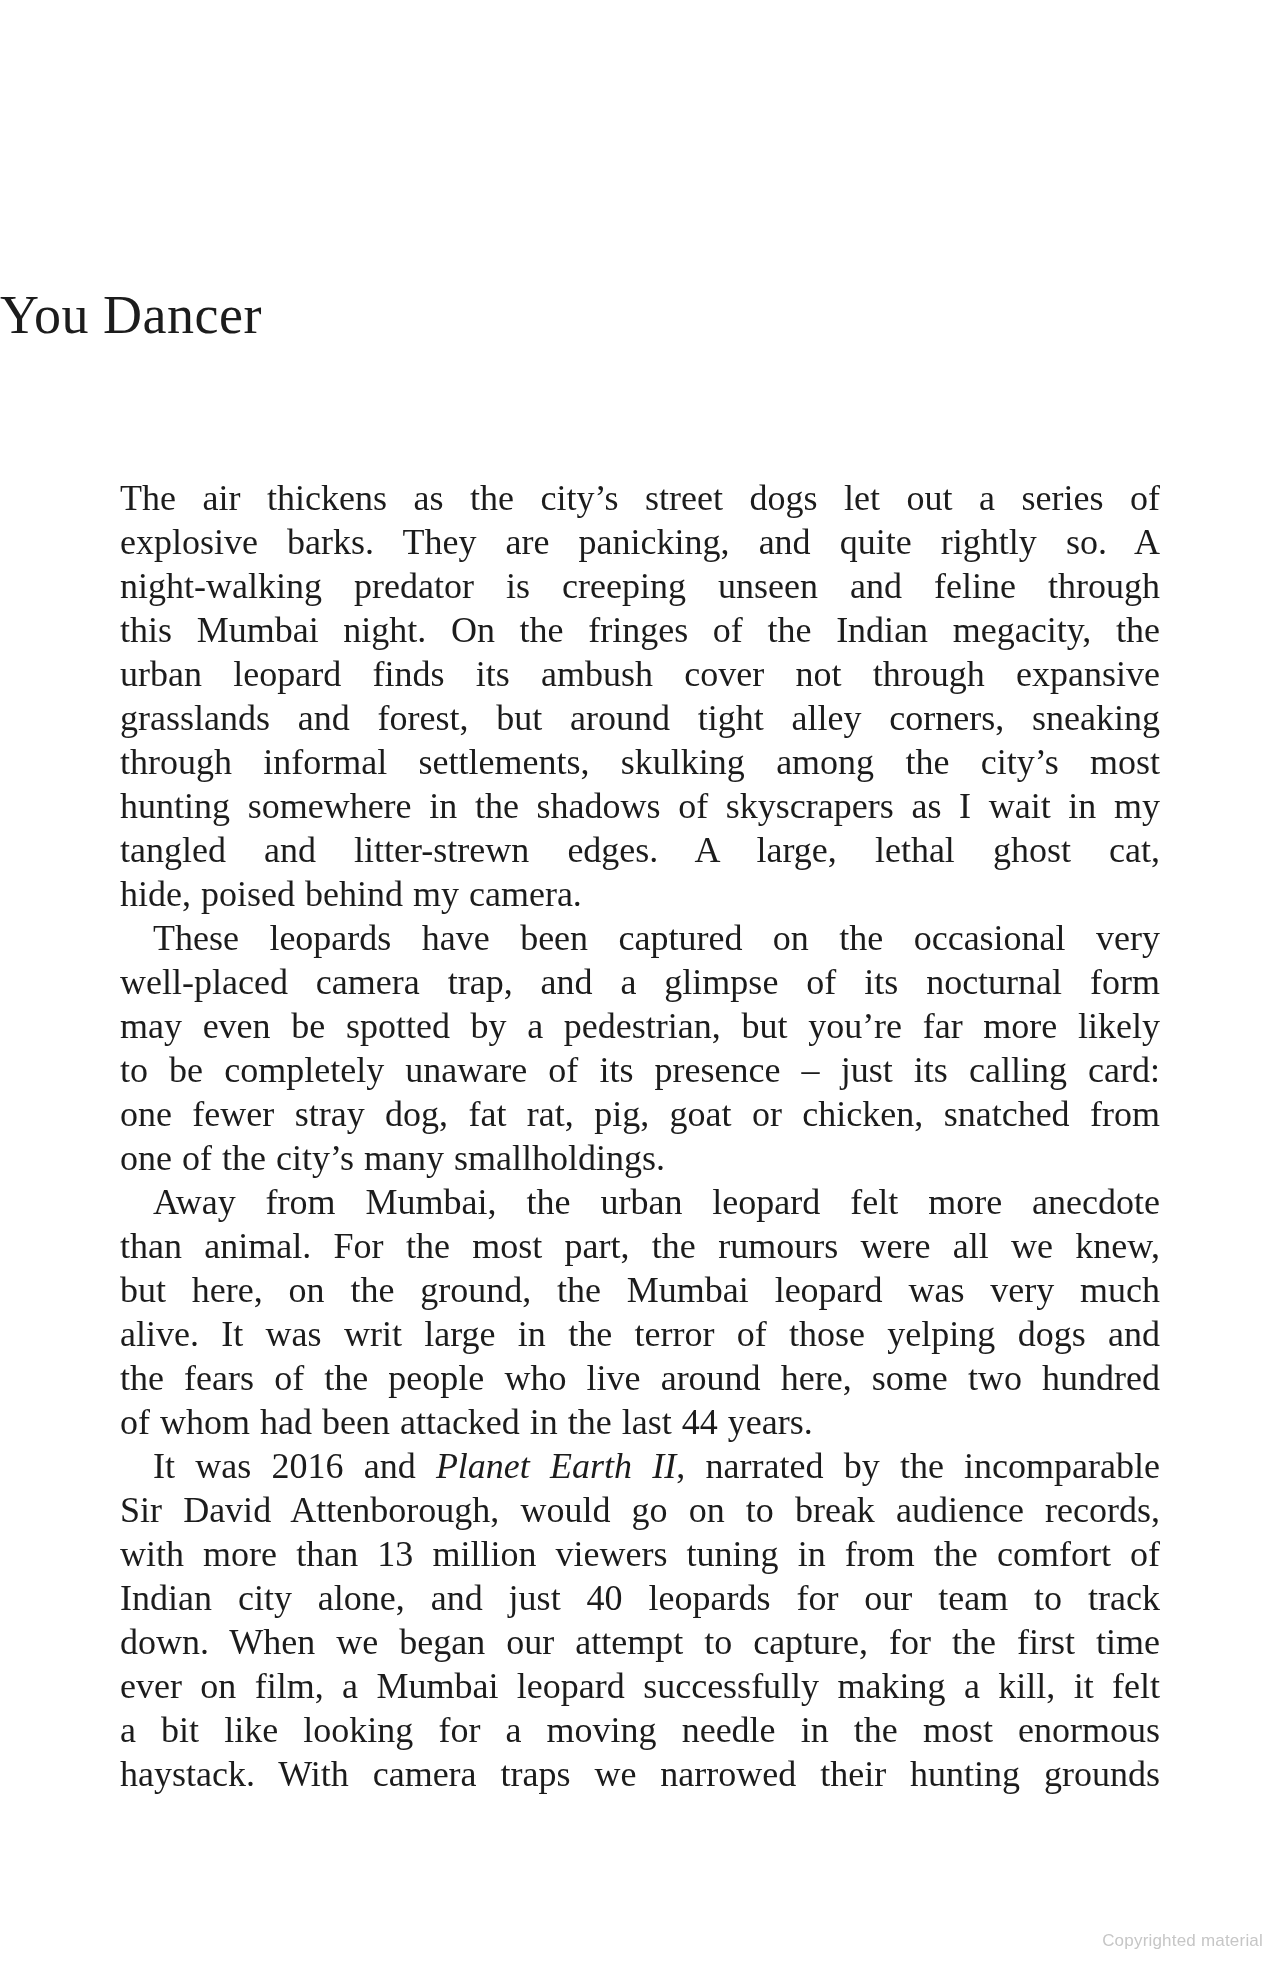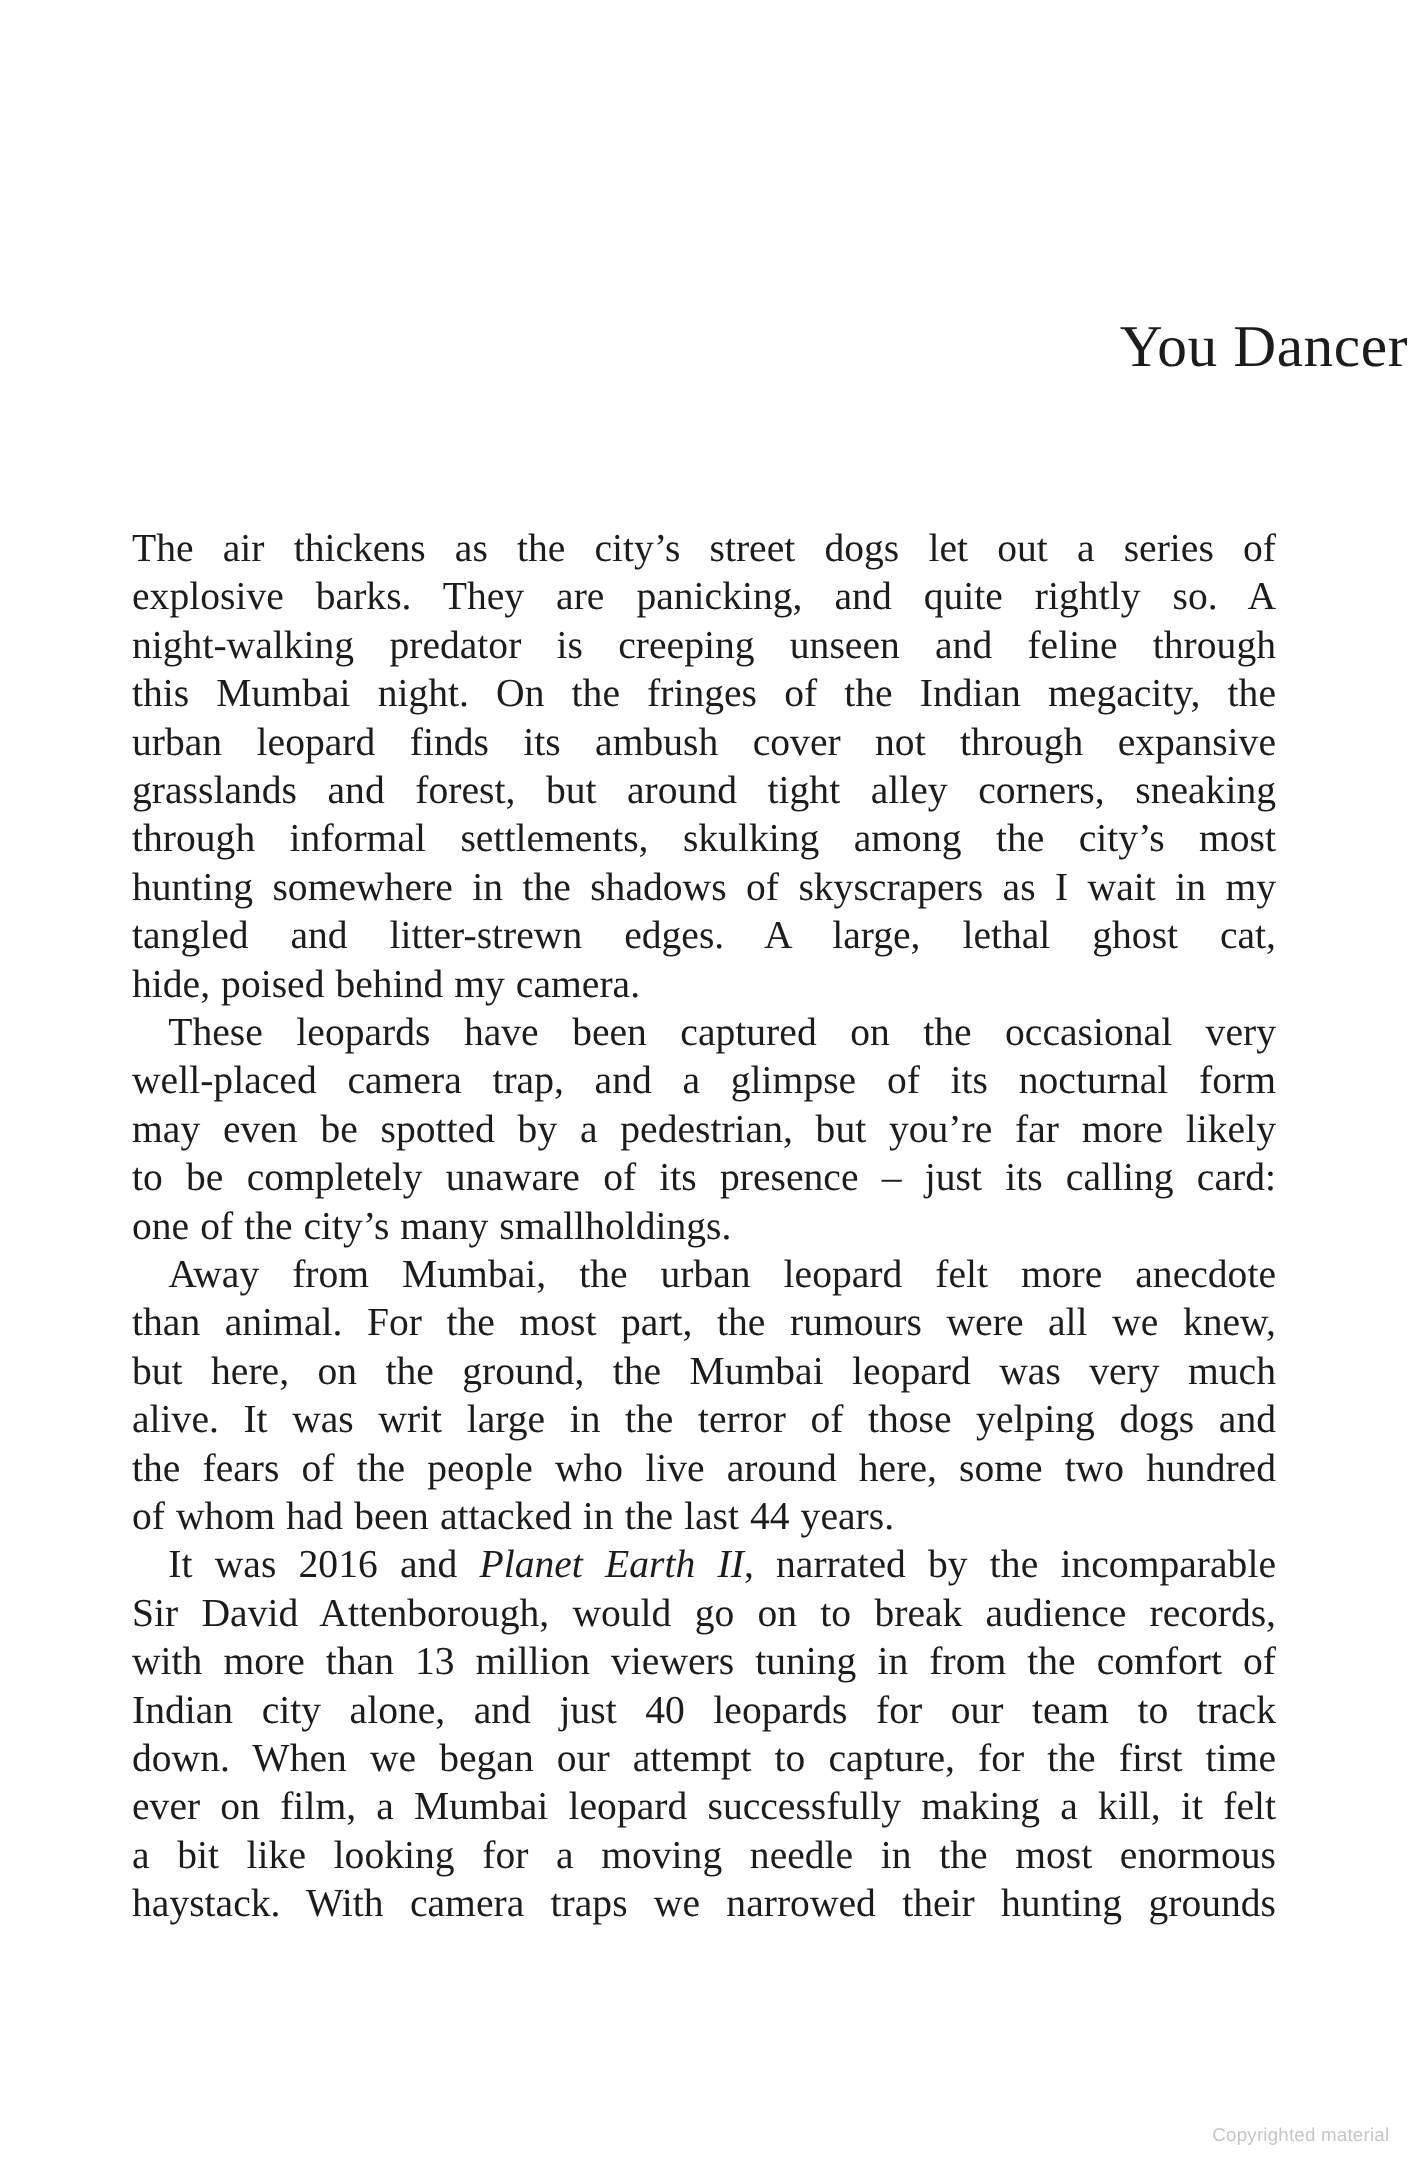--- a/index.html
+++ b/index.html
@@ -19,21 +19,21 @@
     background: var(--bg-color);
     overflow: hidden;
     font-family: "Liberation Serif", "DejaVu Serif", serif;
     color: var(--text-color);
   }
   .chapter-title {
     position: absolute;
     top: 288px;
     left: 0;
     width: 1280px;
-    text-align: right;
+    text-align: left;
     font-size: 54px;
     line-height: 54px;
     font-weight: normal;
     color: var(--text-color);
     letter-spacing: 0.5px;
   }
   .body-text {
     position: absolute;
     top: 476px;
     left: 120px;
@@ -82,20 +82,21 @@
     <div class="line">urban leopard finds its ambush cover not through expansive</div>
     <div class="line">grasslands and forest, but around tight alley corners, sneaking</div>
     <div class="line">through informal settlements, skulking among the city’s most</div>
     <div class="line">hunting somewhere in the shadows of skyscrapers as I wait in my</div>
     <div class="line">tangled and litter-strewn edges. A large, lethal ghost cat,</div>
     <div class="line end">hide, poised behind my camera.</div>
     <div class="line indent">These leopards have been captured on the occasional very</div>
     <div class="line">well-placed camera trap, and a glimpse of its nocturnal form</div>
     <div class="line">may even be spotted by a pedestrian, but you’re far more likely</div>
     <div class="line">to be completely unaware of its presence – just its calling card:</div>
+    <div class="line">one fewer stray dog, fat rat, pig, goat or chicken, snatched from</div>
     <div class="line end">one of the city’s many smallholdings.</div>
     <div class="line indent">Away from Mumbai, the urban leopard felt more anecdote</div>
     <div class="line">than animal. For the most part, the rumours were all we knew,</div>
     <div class="line">but here, on the ground, the Mumbai leopard was very much</div>
     <div class="line">alive. It was writ large in the terror of those yelping dogs and</div>
     <div class="line">the fears of the people who live around here, some two hundred</div>
     <div class="line end">of whom had been attacked in the last 44 years.</div>
     <div class="line indent"><span>It was 2016 and </span><span class="italic">Planet Earth II</span><span>, narrated by the incomparable</span></div>
     <div class="line">Sir David Attenborough, would go on to break audience records,</div>
     <div class="line">with more than 13 million viewers tuning in from the comfort of</div>

